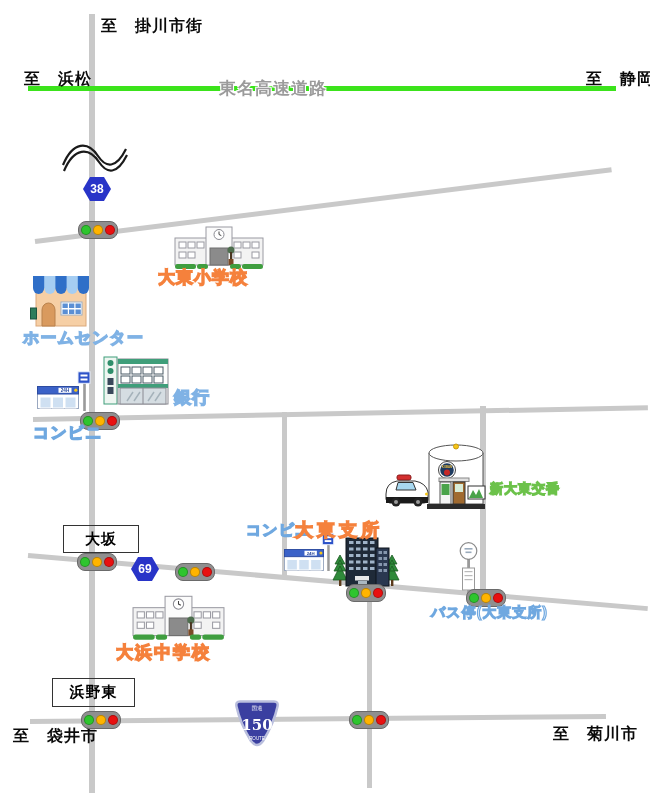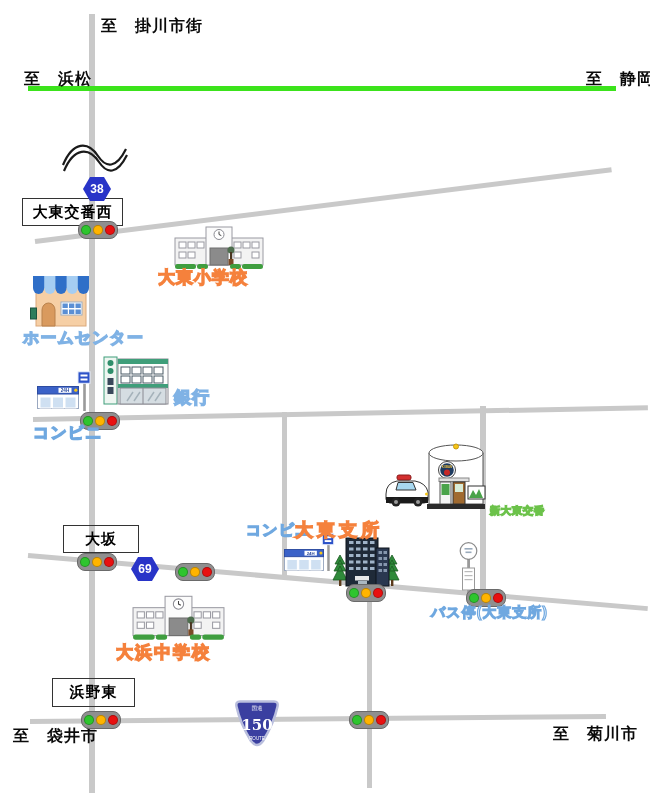--- a/index.html
+++ b/index.html
@@ -269,23 +269,20 @@
     <rect x="12.2" y="14" width="2.8" height="42" fill="#9a9a9a"></rect>
     <circle cx="13.5" cy="9" r="8.3" fill="#fff" stroke="#8a8a8a" stroke-width="1.2"></circle>
     <rect x="9.5" y="6" width="8" height="1.6" fill="#99aabb"></rect>
     <rect x="10.5" y="9.5" width="6" height="1.6" fill="#99aabb"></rect>
     <rect x="7.5" y="26" width="12" height="22" fill="#fff" stroke="#999"></rect>
     <rect x="9.5" y="29" width="8" height="1.2" fill="#bbb"></rect>
     <rect x="9.5" y="33" width="8" height="1.2" fill="#bbb"></rect>
     <rect x="9.5" y="37" width="8" height="1.2" fill="#bbb"></rect>
   </svg>
 
-  <div class="namebox" style="left:22px;top:198px;width:99px;height:26px">
-    <span>大東交番西</span>
-  </div>
   <div class="namebox" style="left:63px;top:525px;width:74px;height:26px">
     <span>大坂</span>
   </div>
   <div class="namebox" style="left:52px;top:678px;width:81px;height:27px">
     <span>浜野東</span>
   </div>
 
   <div class="hex" style="left: 83px; top: 177px; background-color: rgb(40, 52, 200);">
     <span>38</span>
   </div>
@@ -340,24 +337,25 @@
     <i style="background-color: rgb(255, 180, 0);"></i>
     <i style="background-color: rgb(232, 16, 16);"></i>
   </div>
 
   <div class="black-label" style="left:101px;top:16px">至　掛川市街</div>
   <div class="black-label" style="left:24px;top:69px">至　浜松</div>
   <div class="black-label" style="left:586px;top:69px">至　静岡</div>
   <div class="black-label" style="left:13px;top:726px">至　袋井市</div>
   <div class="black-label" style="left:553px;top:724px">至　菊川市</div>
 
+  <div class="expwy-label" style="left:219px;top:77px">東名高速道路</div>
 
   <div class="place-label" style="left: 158px; top: 266px; -webkit-text-stroke-color: rgb(245, 129, 60);">大東小学校</div>
   <div class="place-label" style="left: 23px; top: 328px; font-size: 16px; -webkit-text-stroke-color: rgb(127, 178, 229);">ホームセンター</div>
   <div class="place-label" style="left: 174px; top: 386px; -webkit-text-stroke-color: rgb(127, 178, 229);">銀行</div>
   <div class="place-label" style="left: 33px; top: 423px; font-size: 16px; -webkit-text-stroke-color: rgb(111, 168, 224);">コンビニ</div>
   <div class="place-label" style="left: 246px; top: 521px; font-size: 15px; -webkit-text-stroke-color: rgb(111, 168, 224);">コンビニ</div>
   <div class="place-label" style="left: 295px; top: 518px; font-size: 18px; letter-spacing: 4px; -webkit-text-stroke-color: rgb(245, 129, 60);">大東支所</div>
-  <div class="place-label" style="left: 490px; top: 504px; font-size: 10px; text-align: right; -webkit-text-stroke-color: rgb(108, 194, 74);">新大東交番</div>
+  <div class="place-label" style="left: 490px; top: 480px; font-size: 13px; text-align: right; -webkit-text-stroke-color: rgb(108, 194, 74);">新大東交番</div>
   <div class="place-label" style="left: 412px; top: 604px; font-size: 14px; margin-left: 19px; -webkit-text-stroke: 1.2px rgb(111, 168, 224);">バス停(大東支所)</div>
   <div class="place-label" style="left: 116px; top: 641px; letter-spacing: 2px; -webkit-text-stroke-color: rgb(245, 129, 60);">大浜中学校</div>
 
 </div>
 
 </body></html>

